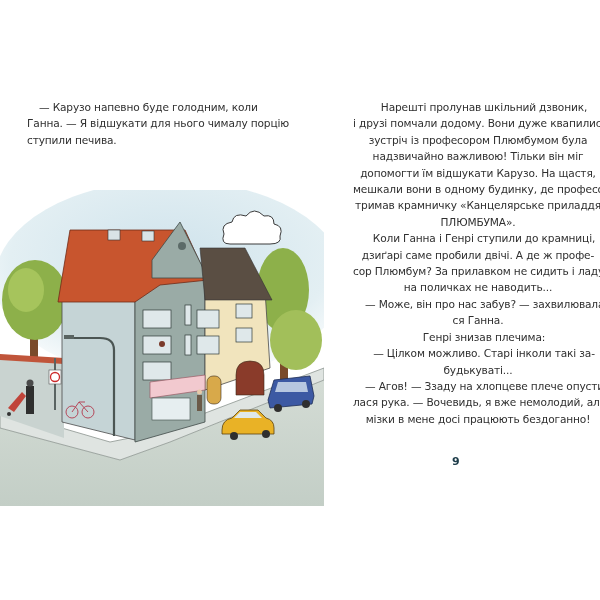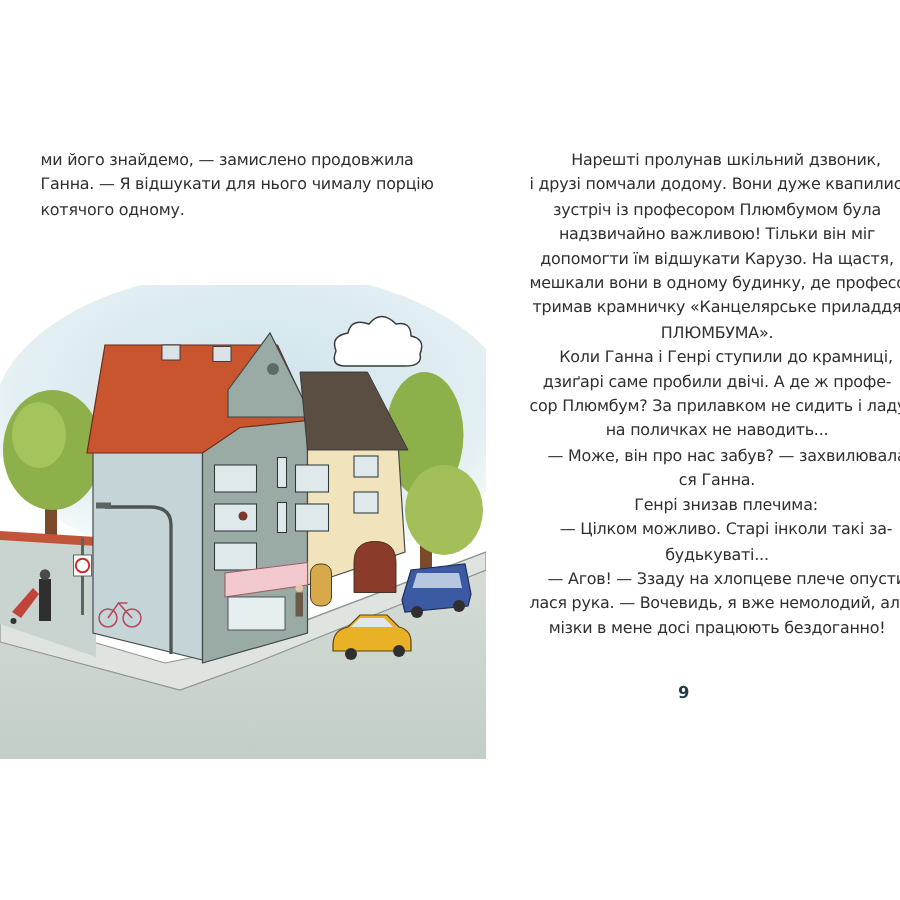--- a/index.html
+++ b/index.html
@@ -26,23 +26,23 @@
       position: absolute; left: 0; top: 190px; width: 324px; height: 316px; overflow: hidden;
     }
     .illustration svg { display: block; }
   </style>
 </head>
 <body>
 
 <div class="page page-left">
   <div class="text-block left-text">
     <p class="indent">
-      <span class="line" style="text-indent:0">ми його знайдемо, — замислено продовжила</span>
+      <span class="line">— Карузо напевно буде голодним, коли</span>
       <span class="line" style="text-indent:0">Ганна. — Я відшукати для нього чималу порцію</span>
-      <span class="line" style="text-indent:0">котячого одному.</span>
+      <span class="line" style="text-indent:0">ступили печива.</span>
     </p>
   </div>
 
   <div class="illustration">
     <svg width="324" height="316" viewBox="0 0 324 316" xmlns="http://www.w3.org/2000/svg">
       <defs>
         <radialGradient id="skyg" cx="50%" cy="40%" r="65%">
           <stop offset="0%" stop-color="#cfe3ec"></stop>
           <stop offset="70%" stop-color="#e3eff3"></stop>
           <stop offset="100%" stop-color="#ffffff"></stop>

